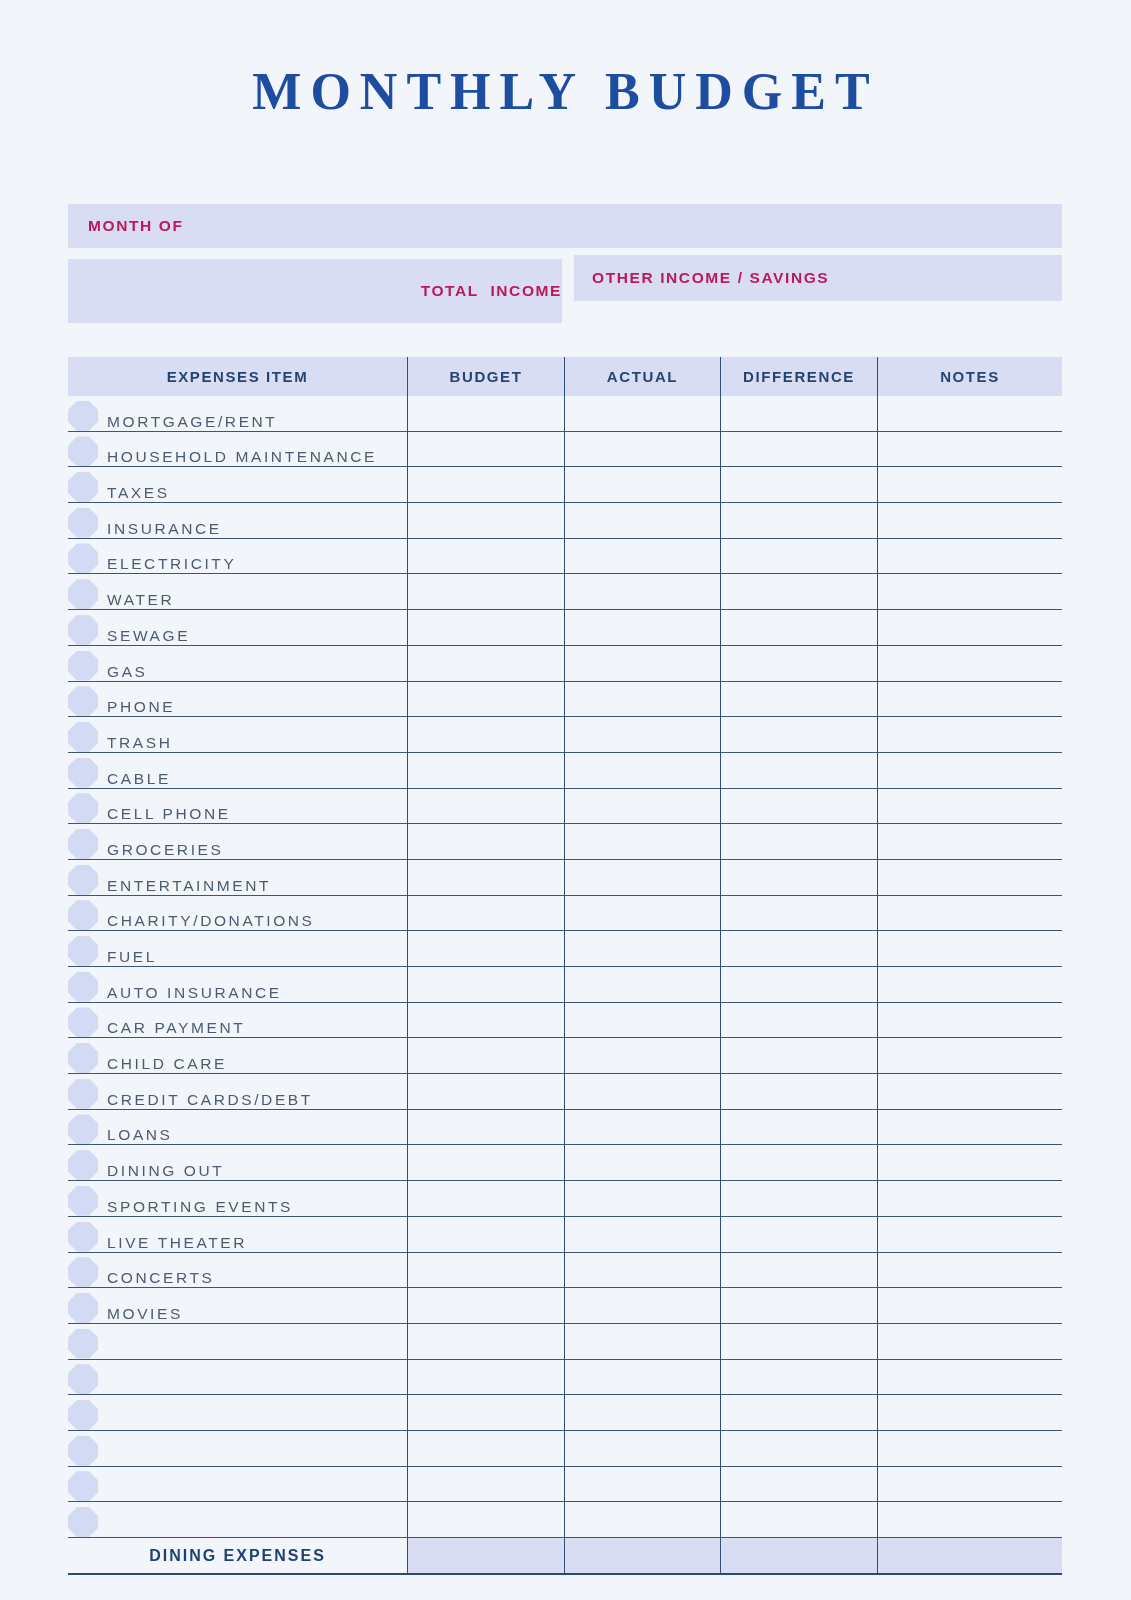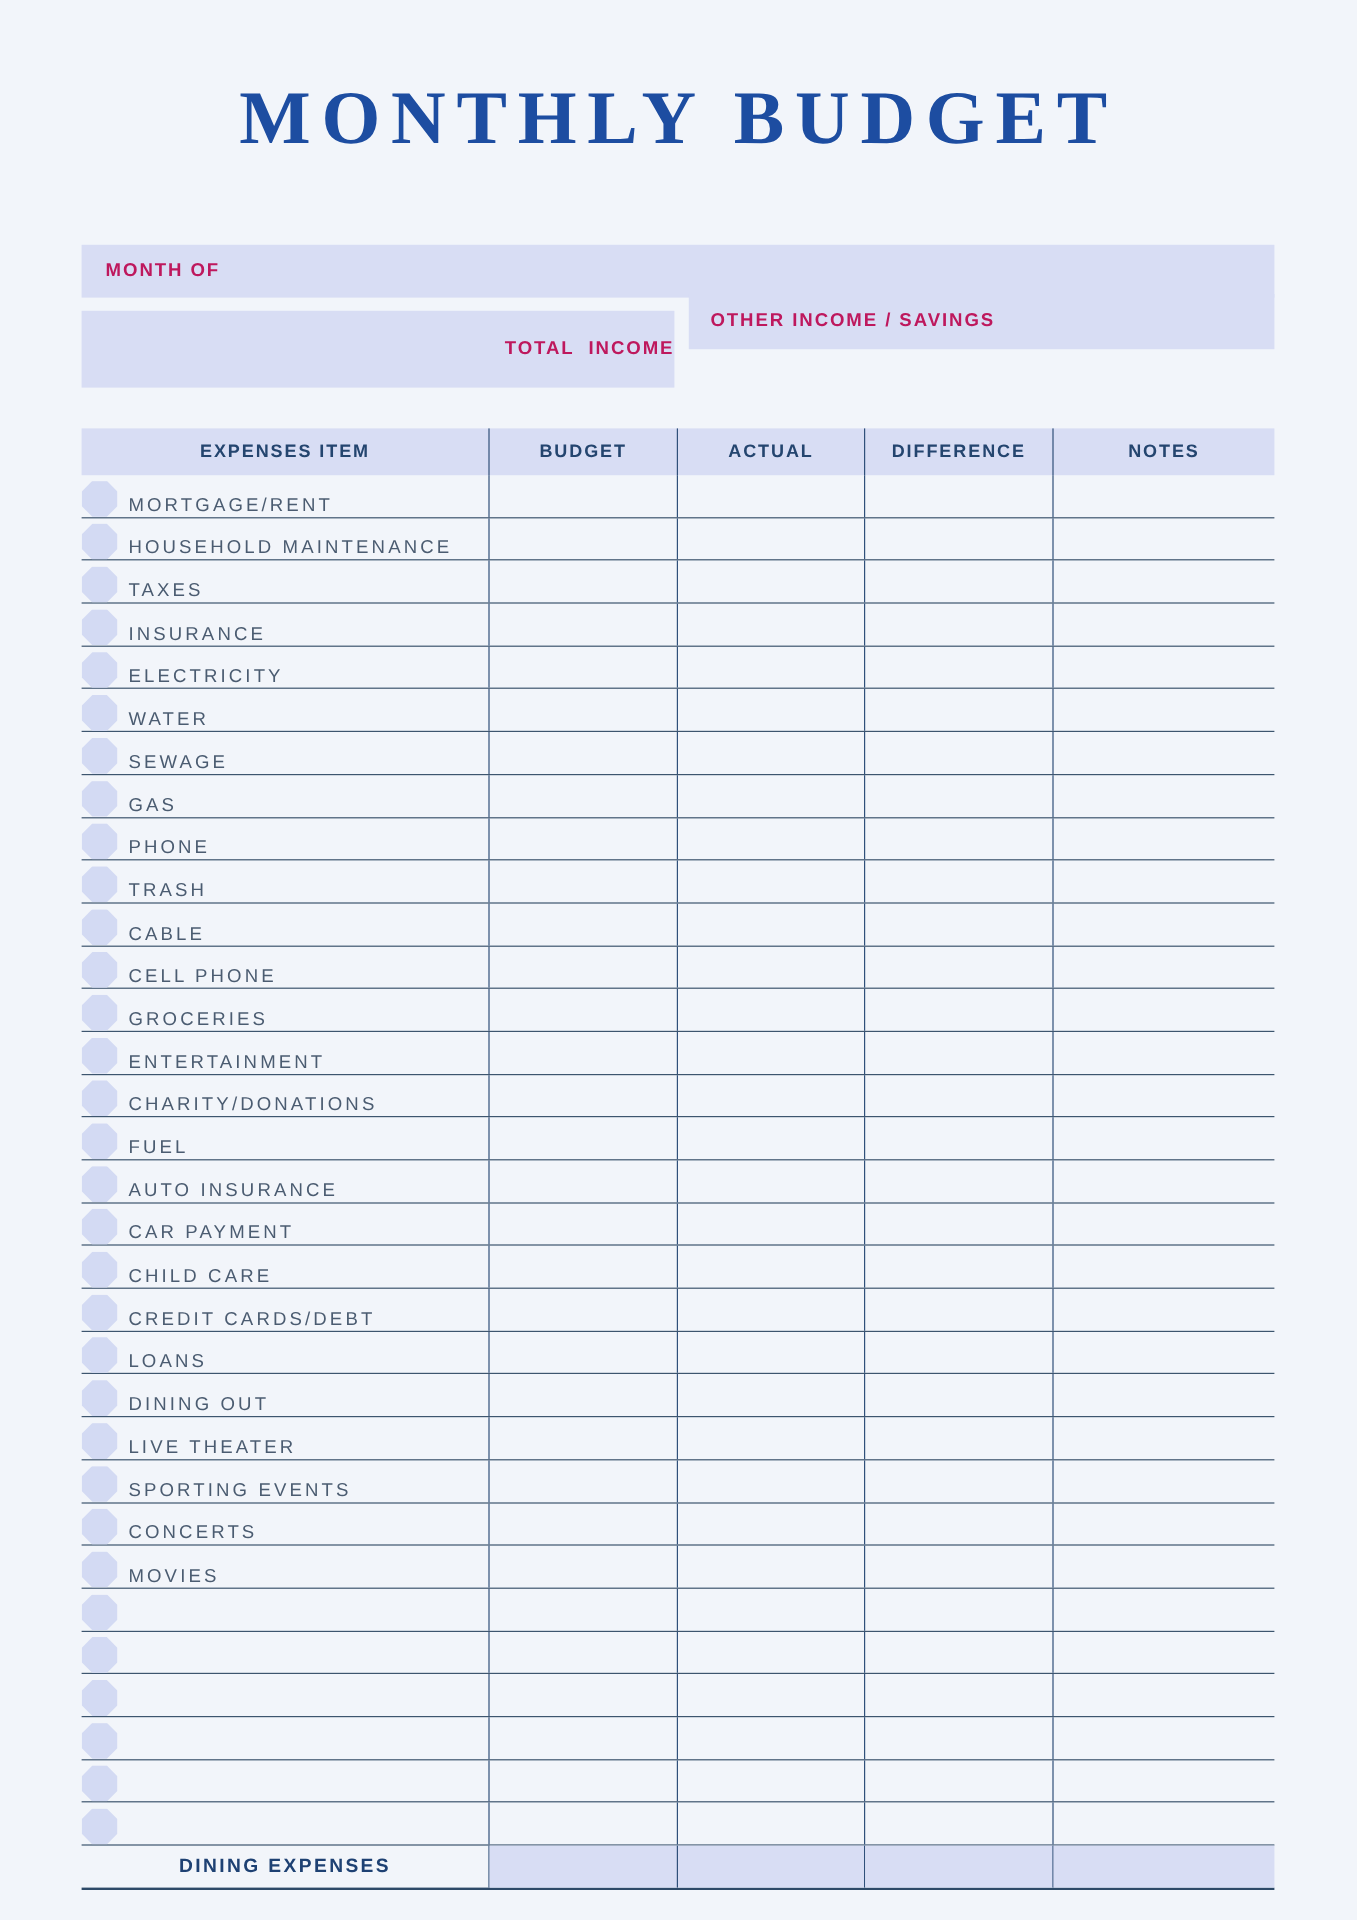--- a/index.html
+++ b/index.html
@@ -15,21 +15,21 @@
   }
 
   .title {
     position: absolute;
     top: 62px;
     left: 0;
     width: 100%;
     text-align: center;
     font-family: "Liberation Serif", serif;
     font-weight: 700;
-    font-size: 63px;
+    font-size: 52px;
     letter-spacing: 9px;
     color: #1d4da1;
     white-space: pre;
   }
 
   .bar {
     position: absolute;
     background: #d8ddf4;
     display: flex;
     align-items: center;
@@ -37,21 +37,21 @@
   }
   .bar-label {
     color: #be185d;
     font-weight: 700;
     font-size: 15.5px;
     letter-spacing: 1.6px;
     white-space: pre;
   }
   .month-bar  { left: 68px; top: 204px; width: 994px; height: 44px; }
   .income-bar { left: 68px; top: 259px; width: 494px; height: 64px; justify-content: flex-end; }
-  .savings-bar{ left: 574px; top: 245px; width: 488px; height: 46px; padding-left: 18px; }
+  .savings-bar{ left: 574px; top: 255px; width: 488px; height: 46px; padding-left: 18px; }
 
   .table {
     position: absolute;
     left: 68px; top: 313px;
     width: 994px;
   }
   .trow {
     display: grid;
     grid-template-columns: 340px 157px 156px 157px 184px;
     width: 994px;
@@ -342,31 +342,31 @@
             <span class="item-label">DINING OUT</span>
           </div>
           <div class="cell vline"></div>
           <div class="cell vline"></div>
           <div class="cell vline"></div>
           <div class="cell"></div>
         </div>
         <div class="trow drow">
           <div class="cell vline item-cell">
             <span class="bullet"></span>
+            <span class="item-label">SPORTING EVENTS</span>
+          </div>
+          <div class="cell vline"></div>
+          <div class="cell vline"></div>
+          <div class="cell vline"></div>
+          <div class="cell"></div>
+        </div>
+        <div class="trow drow">
+          <div class="cell vline item-cell">
+            <span class="bullet"></span>
             <span class="item-label">LIVE THEATER</span>
-          </div>
-          <div class="cell vline"></div>
-          <div class="cell vline"></div>
-          <div class="cell vline"></div>
-          <div class="cell"></div>
-        </div>
-        <div class="trow drow">
-          <div class="cell vline item-cell">
-            <span class="bullet"></span>
-            <span class="item-label">SPORTING EVENTS</span>
           </div>
           <div class="cell vline"></div>
           <div class="cell vline"></div>
           <div class="cell vline"></div>
           <div class="cell"></div>
         </div>
         <div class="trow drow">
           <div class="cell vline item-cell">
             <span class="bullet"></span>
             <span class="item-label">CONCERTS</span>

